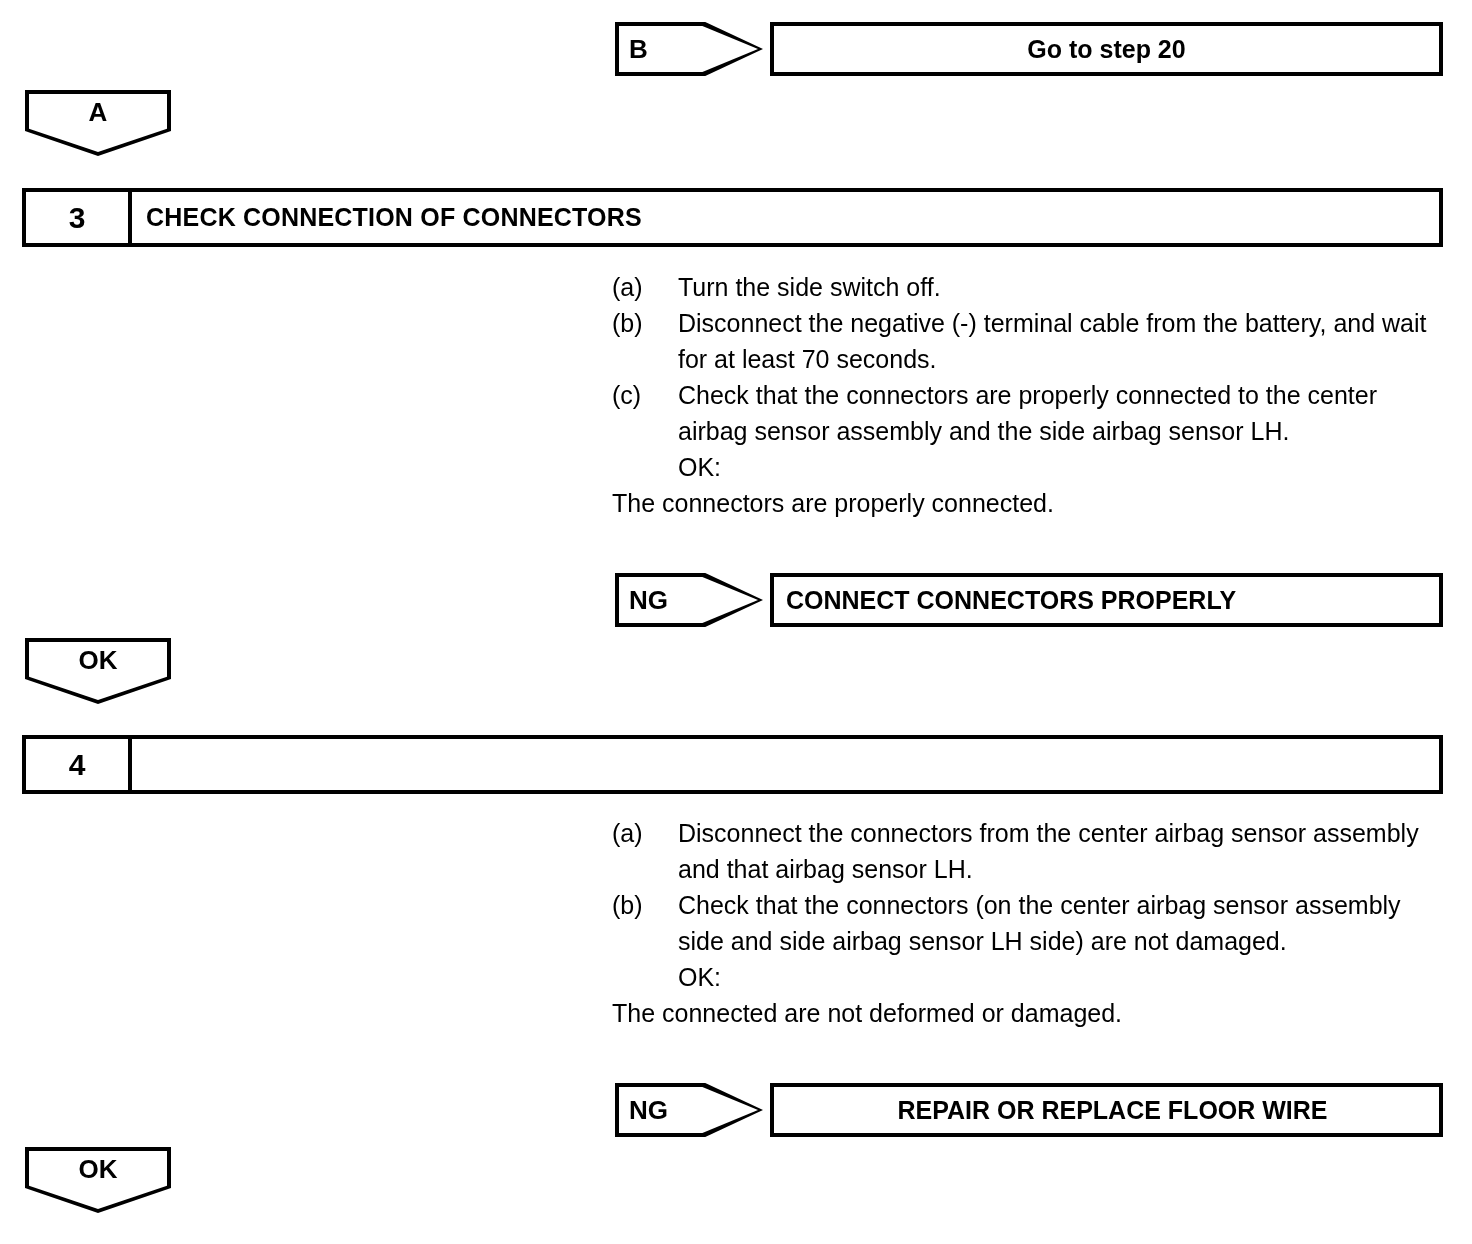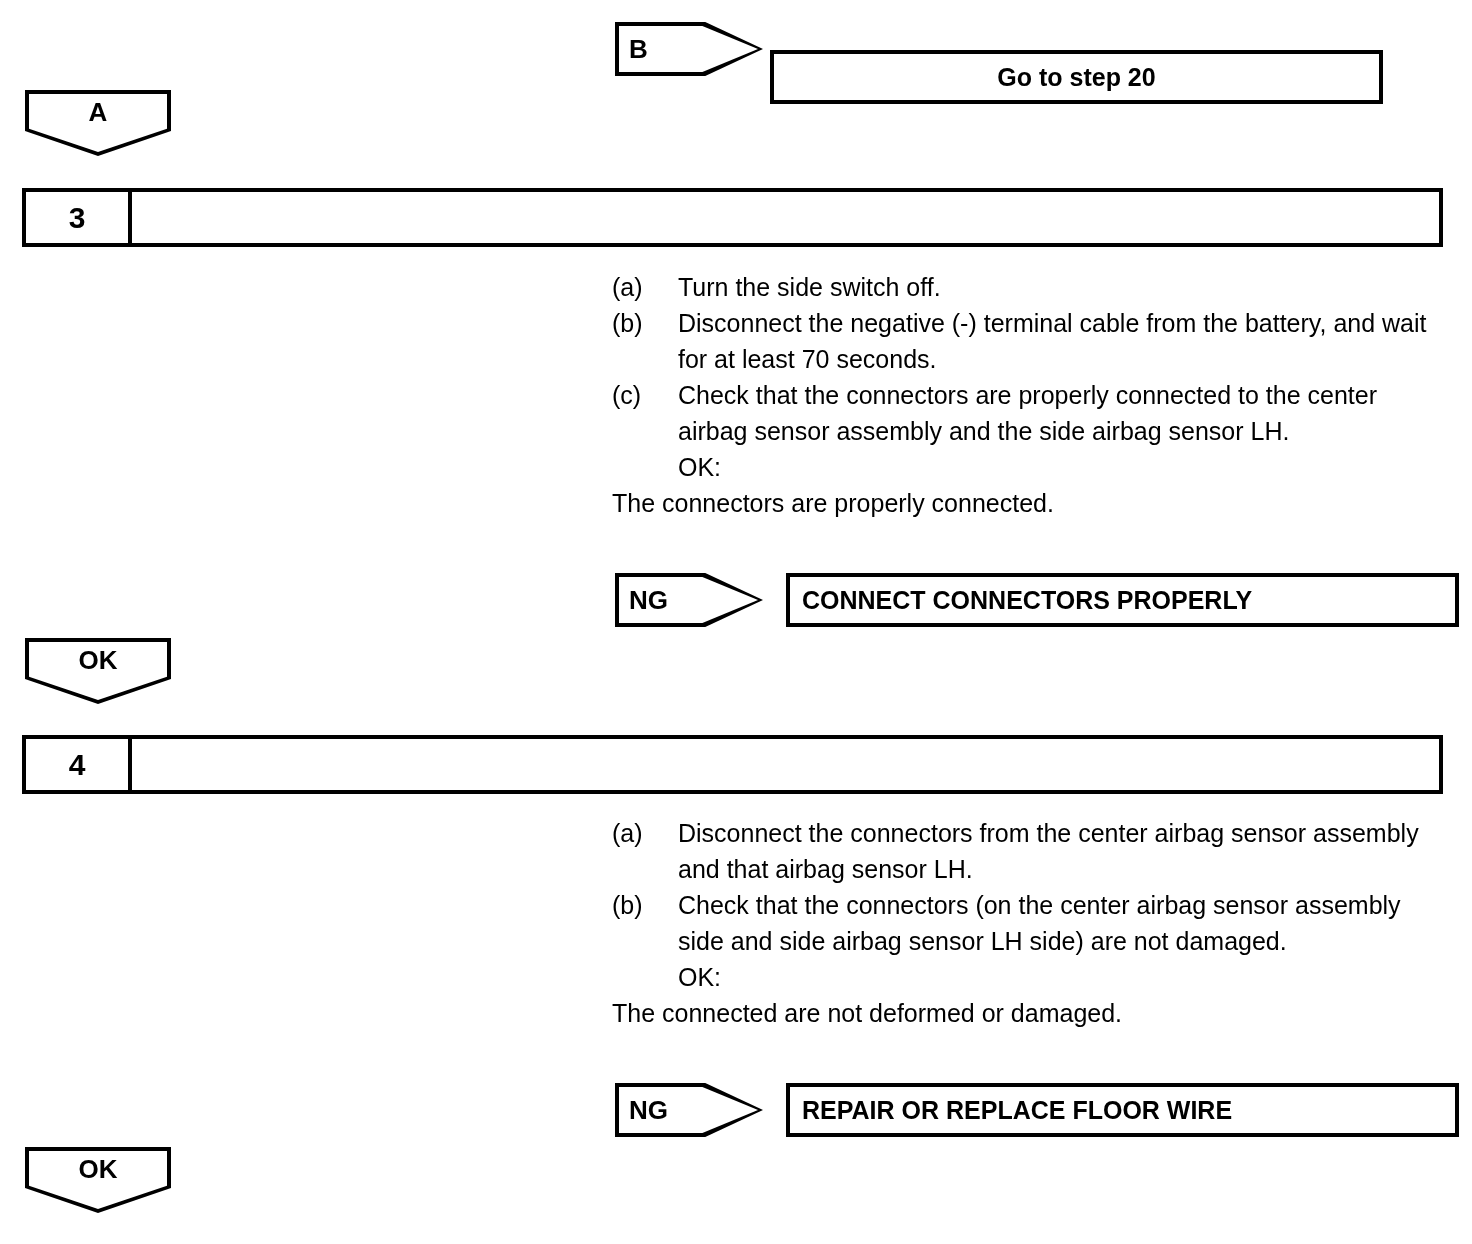--- a/index.html
+++ b/index.html
@@ -137,21 +137,21 @@
     position: absolute;
     height: 54px;
     border: 4px solid #000;
     box-sizing: border-box;
     background: #fff;
     display: flex;
     align-items: center;
     font-size: 25px;
     font-weight: bold;
   }
-  .result-box.left-align { padding-left: 12px; margin-left: 16px; }
+  .result-box.left-align { padding-left: 12px; }
   .result-box.center-align { justify-content: center; }
 
   
   .proc-block {
     position: absolute;
     left: 612px;
     width: 840px;
     font-size: 25px;
     line-height: 36px;
   }
@@ -178,31 +178,32 @@
 </head>
 <body>
 
 <div id="page">
 
   <div class="arrow-tag" style="left:615px; top:22px;">
     <div class="shape"></div>
     <div class="tag-label">B</div>
   </div>
 
-  <div class="result-box center-align" style="left:770px; top:22px; width:613px;margin-top:28px;">
+  <div class="result-box center-align" style="left:770px; top:22px; width:673px;">
     <span>Go to step 20</span>
   </div>
 
   <div class="flag-down" style="left:25px; top:90px;">
     <div class="shape"></div>
     <div class="flag-label">A</div>
   </div>
 
   <div class="step-bar" style="top:188px;">
     <div class="step-num">3</div>
+    <div class="step-title">CHECK CONNECTION OF CONNECTORS</div>
   </div>
 
   <div class="proc-block" style="top:269px;">
     <div class="proc-item">
       <div class="proc-label">(a)</div>
       <div class="proc-text">Turn the side switch off.</div>
     </div>
     <div class="proc-item">
       <div class="proc-label">(b)</div>
       <div class="proc-text">Disconnect the negative (-) terminal cable from the battery, and wait for at least 70 seconds.</div>
@@ -242,21 +243,21 @@
       <div class="proc-text">Check that the connectors (on the center airbag sensor assembly side and side airbag sensor LH side) are not damaged.</div>
     </div>
     <div class="ok-head">OK:</div>
     <div class="ok-value">The connected are not deformed or damaged.</div>
   </div>
 
   <div class="arrow-tag" style="left:615px; top:1083px;">
     <div class="shape"></div>
     <div class="tag-label">NG</div>
   </div>
-  <div class="result-box left-align" style="left:770px; top:1083px; width:673px;">
+  <div class="result-box left-align" style="left:770px; top:1083px; width:673px;justify-content:center;">
     <span>REPAIR OR REPLACE FLOOR WIRE</span>
   </div>
 
   <div class="flag-down" style="left:25px; top:1147px;">
     <div class="shape"></div>
     <div class="flag-label">OK</div>
   </div>
 
 </div>
 

